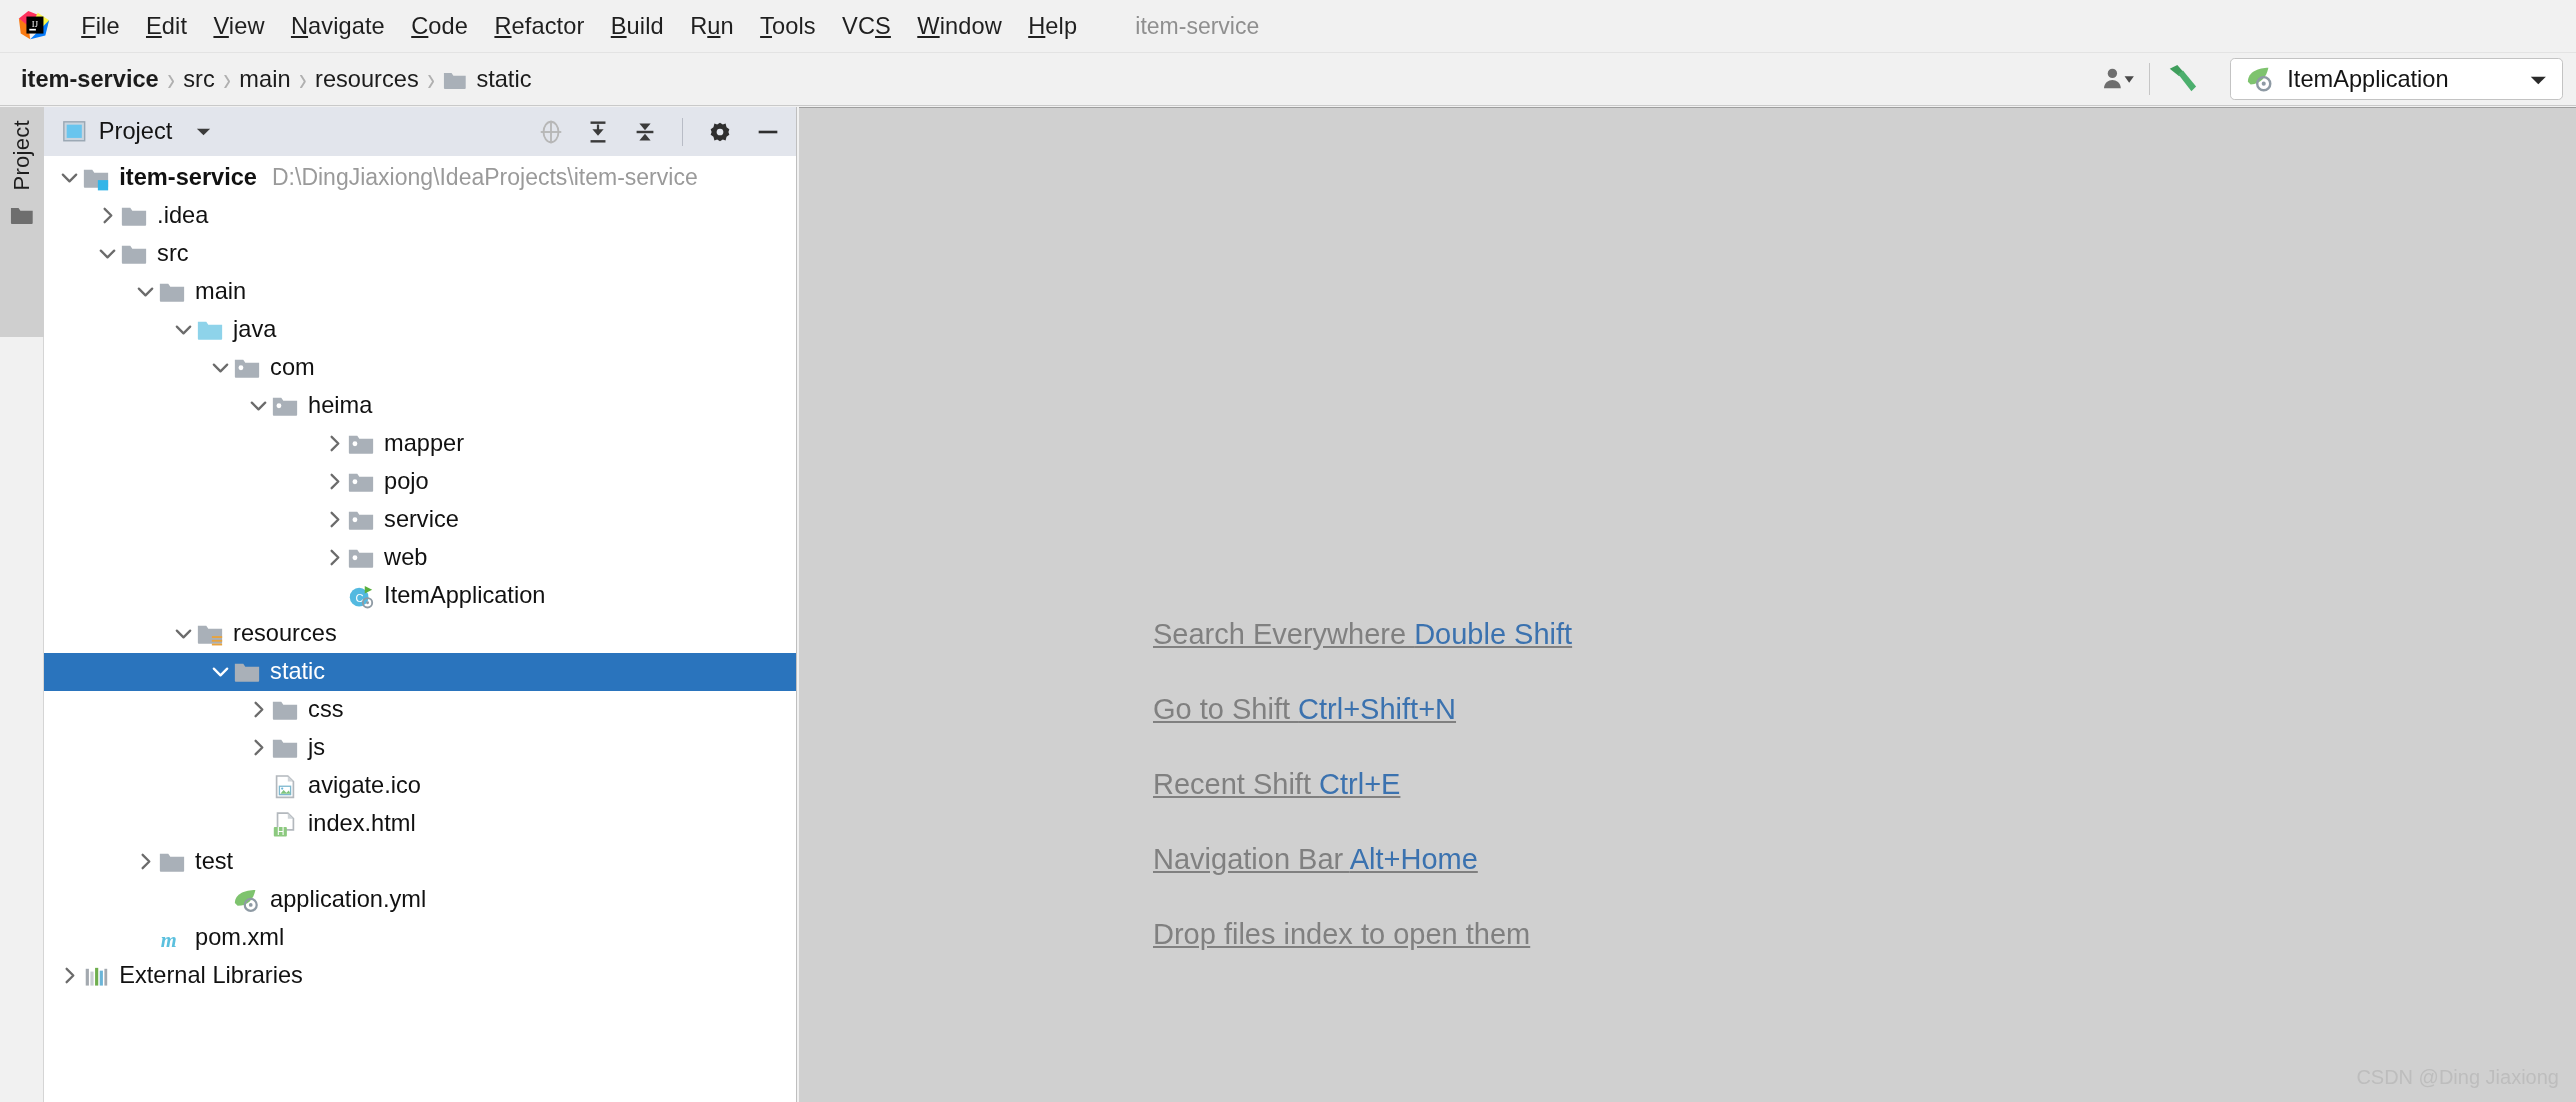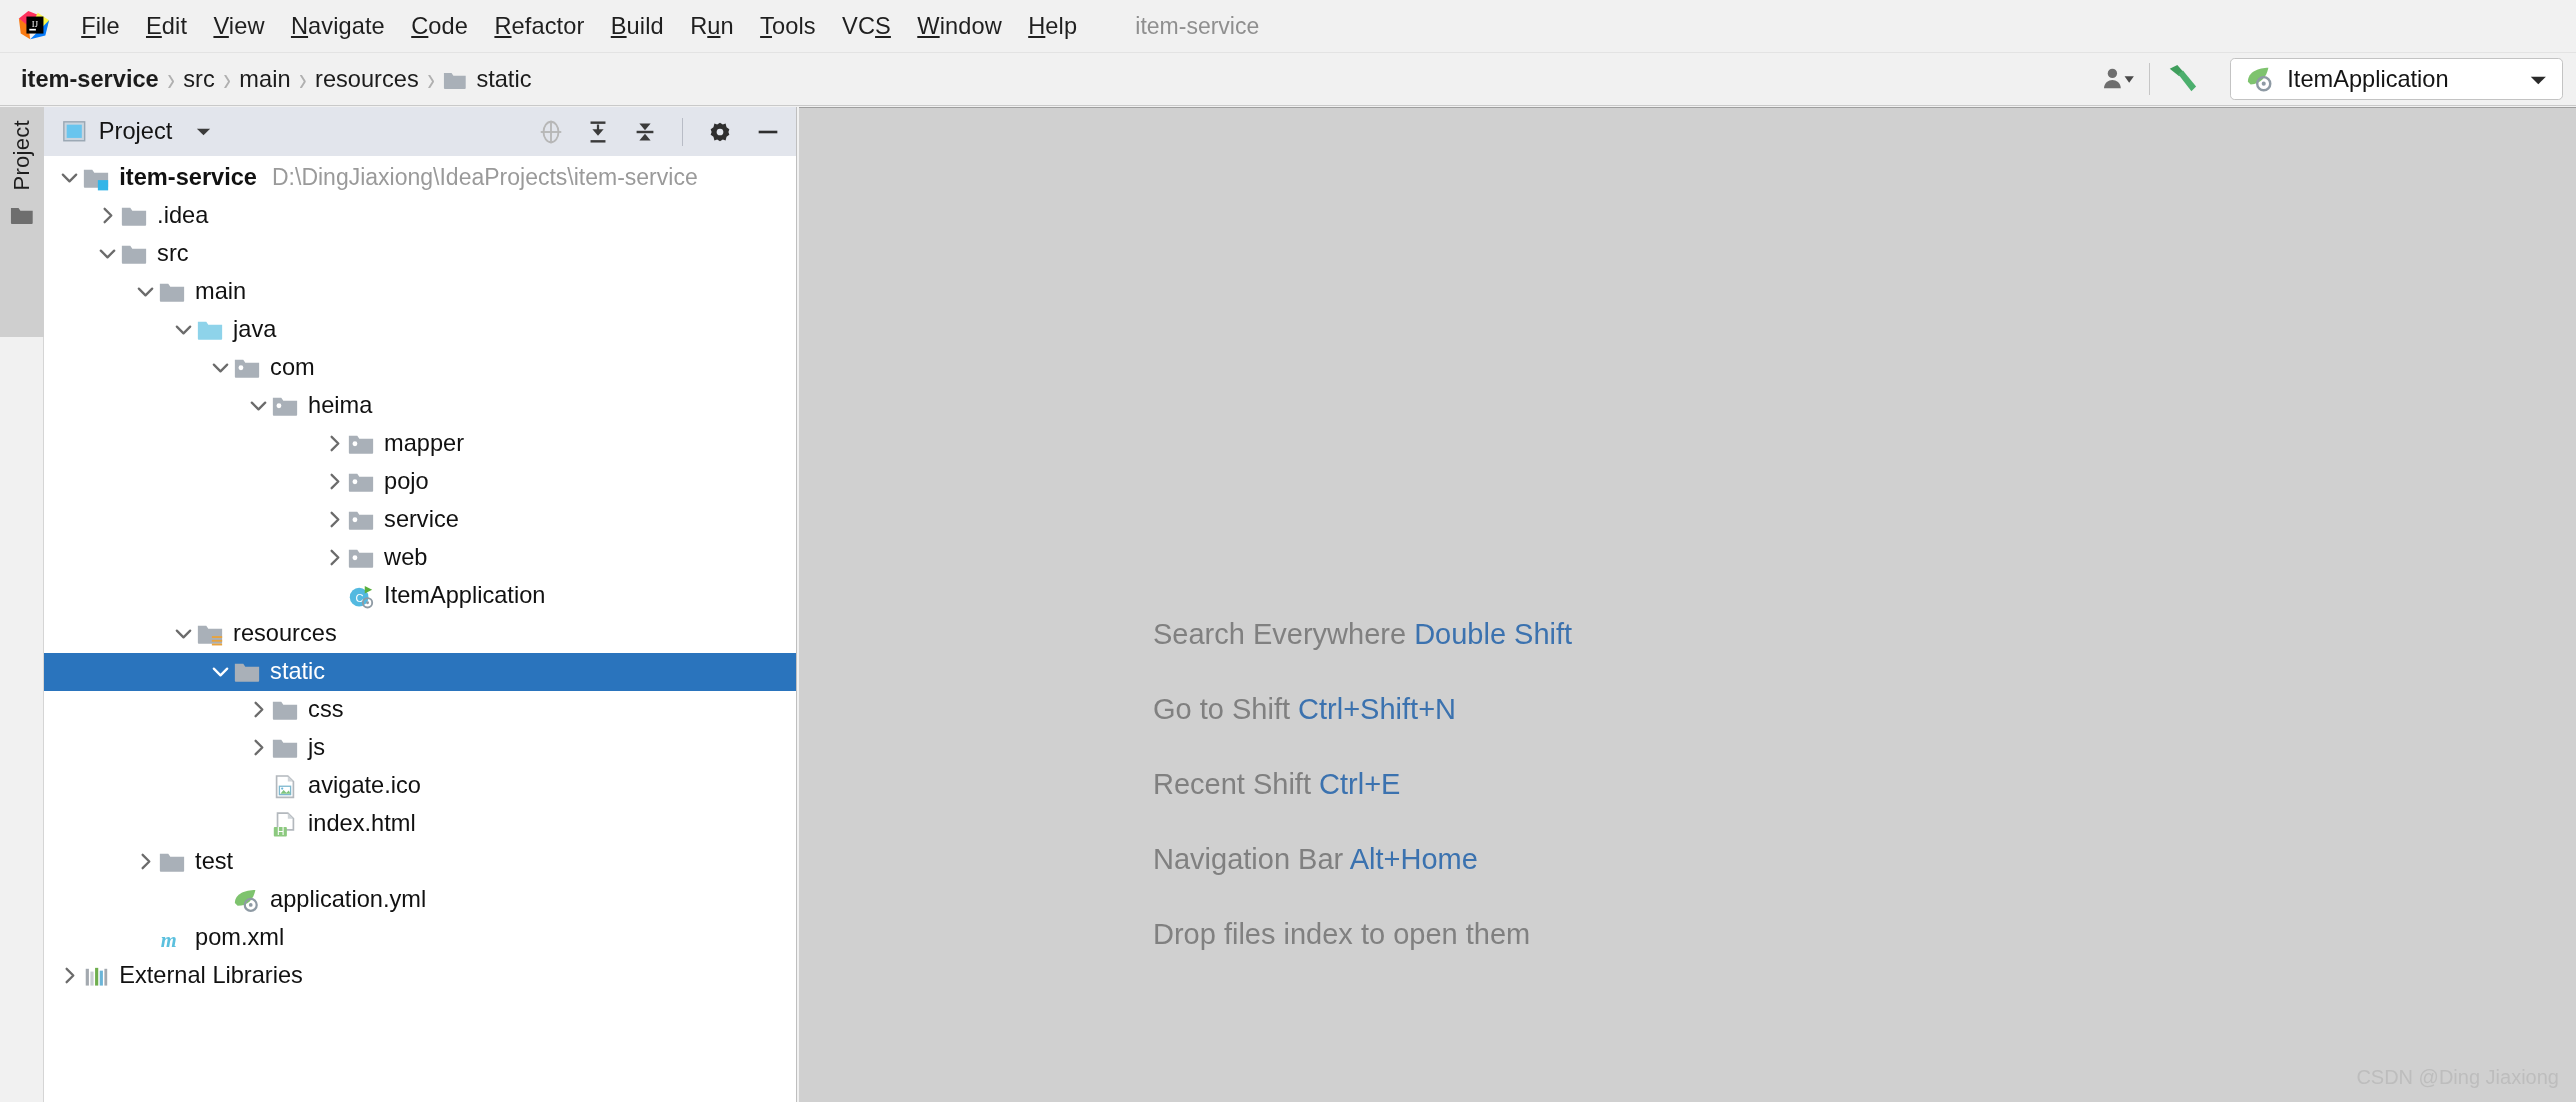--- a/index.html
+++ b/index.html
@@ -99,21 +99,21 @@
   .row .label { line-height: 1; }
   .row .label.bold { font-weight: bold; }
   .row .sub { font-size: 23px; color: #9a9a9a; margin-left: 15px; text-align: center; }
 
   
   .editor {
     position: absolute; left: 799px; top: 107px; width: 1777px; height: 995px;
     background: #d0d0d0; border-top: 0.9px solid #9e9e9e;
   }
   .hints { position: absolute; left: 354px; top: 510px; }
-  .hint { font-size: 29px; color: #808080; margin-bottom: 42px; white-space: nowrap; }
+  .hint { font-size: 29px; color: #808080; margin-bottom: 42px; white-space: nowrap; text-decoration: underline; }
   .hint .key { color: #3b72af; }
   .watermark {
     position: absolute; right: 17px; bottom: 13.2px;
     font-size: 20px; color: #bdbdbd; white-space: nowrap;
   }
   svg { display: block; }
 </style>
 </head>
 <body>
 

